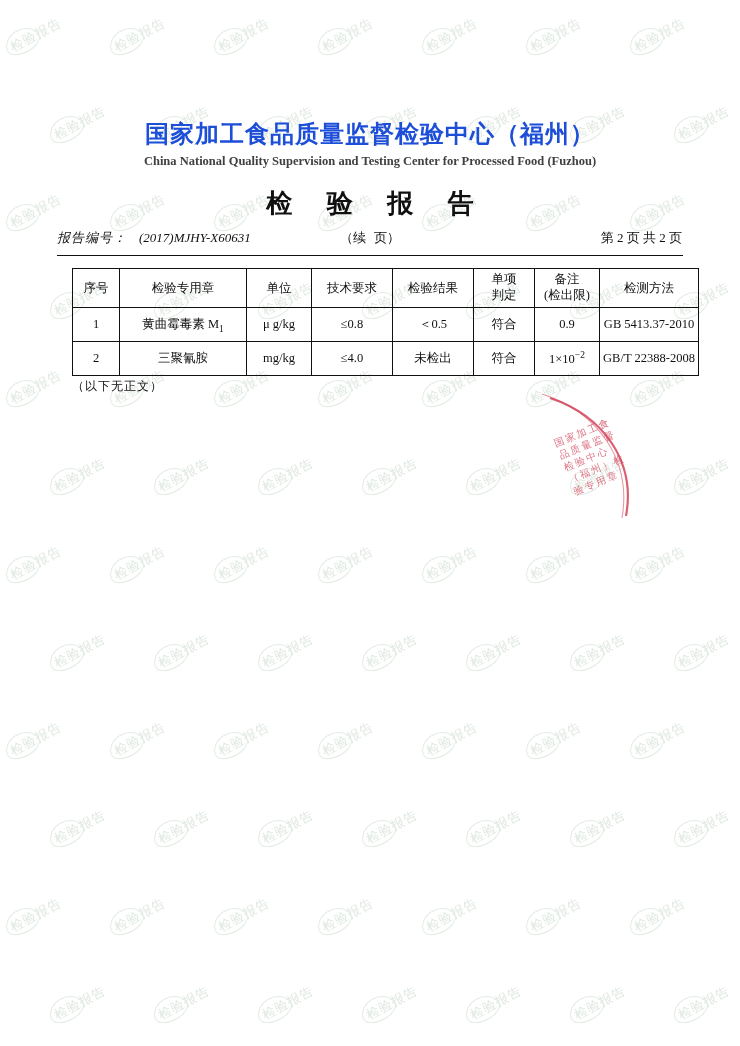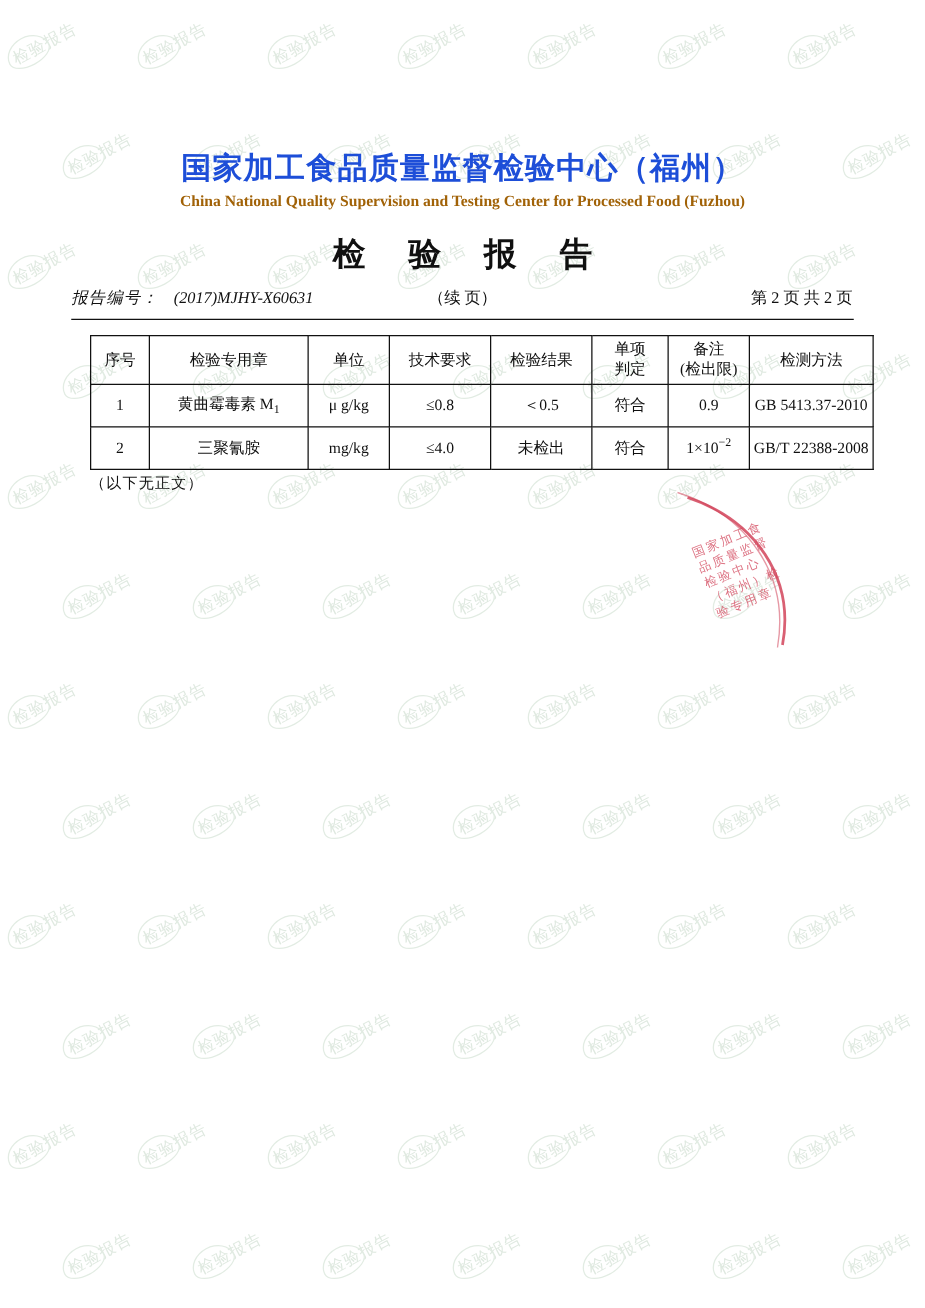--- a/index.html
+++ b/index.html
@@ -61,21 +61,21 @@
     font-size: 24px;
     font-weight: bold;
     letter-spacing: 1px;
     color: #1d4ed8;
   }
   .org-en {
     font-family: "Liberation Serif", serif;
     font-size: 12.5px;
     font-weight: bold;
     margin-top: 4px;
-    color: #a16207;
+    color: #404040;
     text-align: center;
   }
   .title-cn {
     font-size: 26px;
     font-weight: bold;
     letter-spacing: 14px;
     margin-top: 17px;
     padding-left: 14px;
     color: #101010;
   }
@@ -104,20 +104,21 @@
   }
   .meta-no-label { letter-spacing: 1px; }
   .meta-no-value { margin-left: 12px; font-family: "Liberation Serif", serif; }
   .meta-center {
     position: absolute;
     left: 0;
     right: 0;
     top: 0;
     text-align: center;
     font-size: 13px;
+    font-family: Liberation Mono, monospace;
   }
   .meta-right {
     position: absolute;
     right: 58px;
     top: 0;
     font-size: 13px;
     white-space: nowrap;
   }
 
   .rule {

